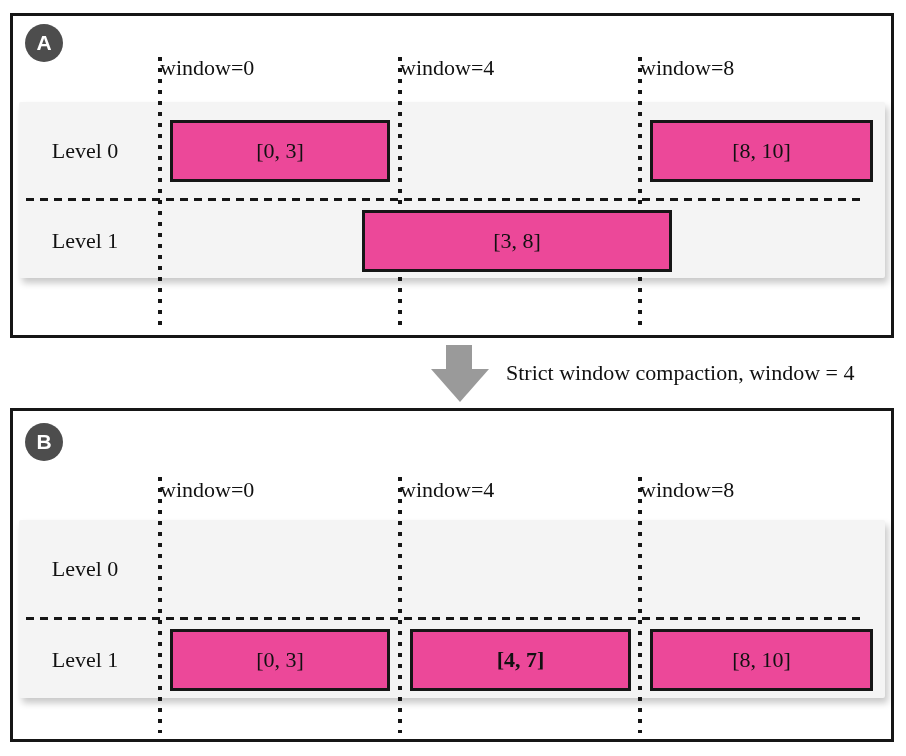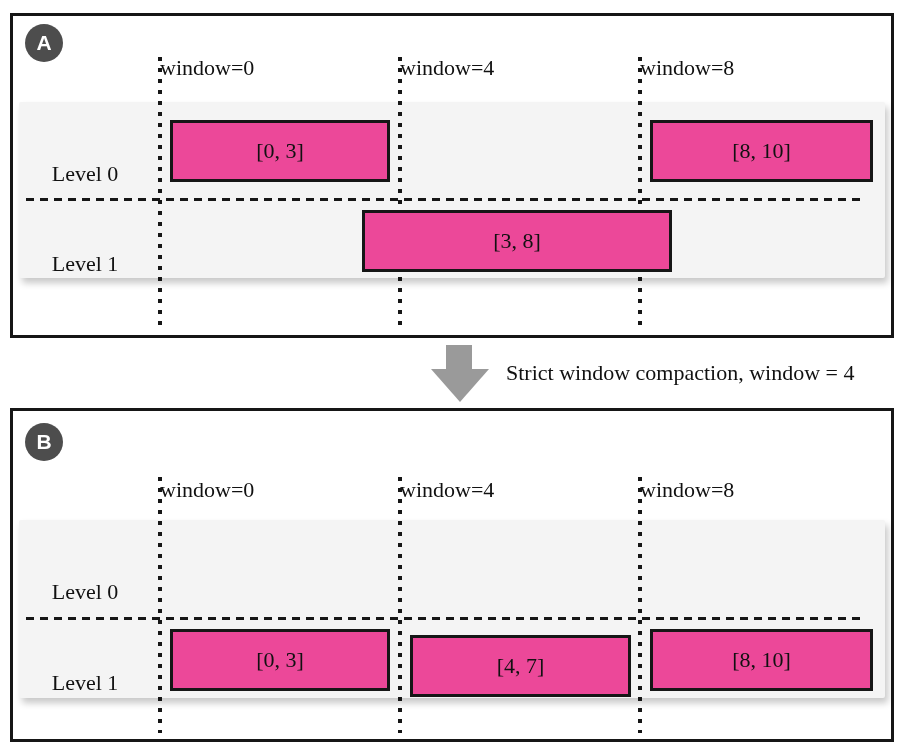--- a/index.html
+++ b/index.html
@@ -34,21 +34,21 @@
   .vline{
     position:absolute;width:4px;
     background-image:repeating-linear-gradient(to bottom,var(--line) 0 4px,transparent 4px 11px);
   }
   .card{
     position:absolute;left:6px;width:866px;background:var(--card_bg);
     border-radius:2px;box-shadow:3px 5px 7px rgba(0,0,0,0.22);
   }
   .level-label{
     position:absolute;left:6px;width:132px;height:28px;line-height:28px;
-    text-align:center;font-size:22px;margin-top:23px;
+    text-align:center;font-size:22px;
   }
   .dashline{
     position:absolute;left:13px;width:834px;height:3px;
     background-image:repeating-linear-gradient(to right,var(--line) 0 8px,transparent 8px 14px);
   }
   .sst{
     position:absolute;height:62px;background:#ec4899;border:3px solid var(--line);
     display:flex;align-items:center;justify-content:center;
     font-size:22px;white-space:nowrap;
   }
@@ -108,17 +108,17 @@
     <div class="vline" style="left:145px;top:66px;height:256px;"></div>
     <div class="vline" style="left:385px;top:66px;height:256px;"></div>
     <div class="vline" style="left:625px;top:66px;height:256px;"></div>
 
     <div class="level-label" style="top:144px;">Level 0</div>
     <div class="level-label" style="top:235px;">Level 1</div>
 
     <div class="dashline" style="top:206px;"></div>
 
     <div class="sst" style="left:157px;top:218px;width:220px;">[0, 3]</div>
-    <div class="sst" style="left:397px;top:224px;width:221px;">[4, 7]</div>
+    <div class="sst" style="left:397px;top:218px;width:221px;font-weight:bold;">[4, 7]</div>
     <div class="sst" style="left:637px;top:218px;width:223px;">[8, 10]</div>
   </section>
 
 </div>
 
 </body></html>

